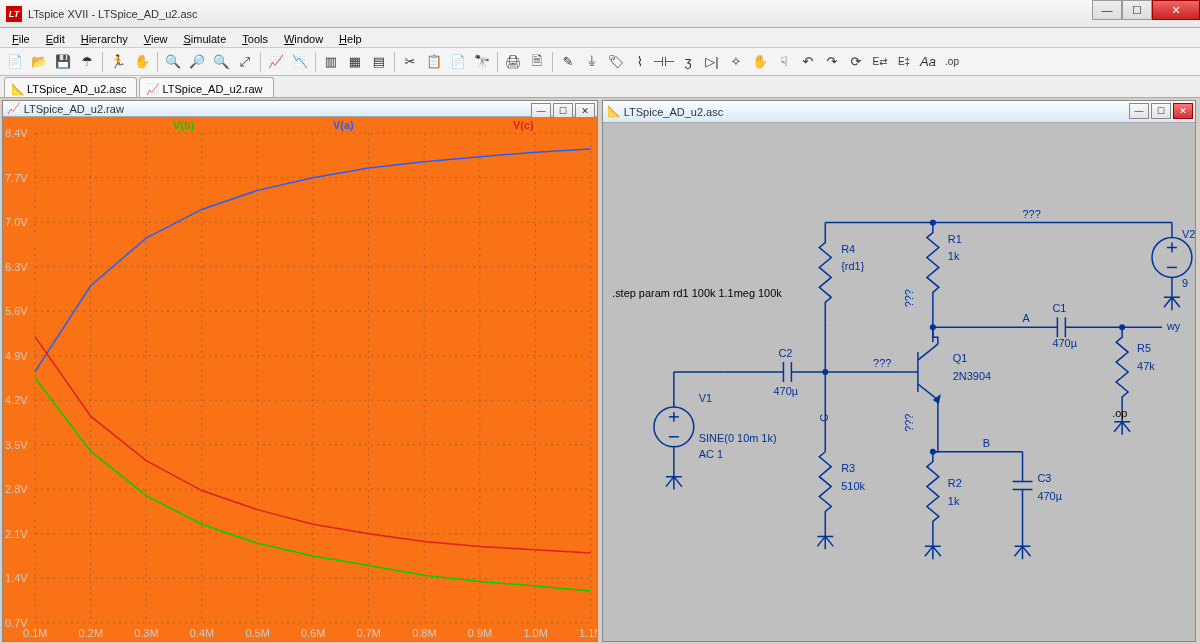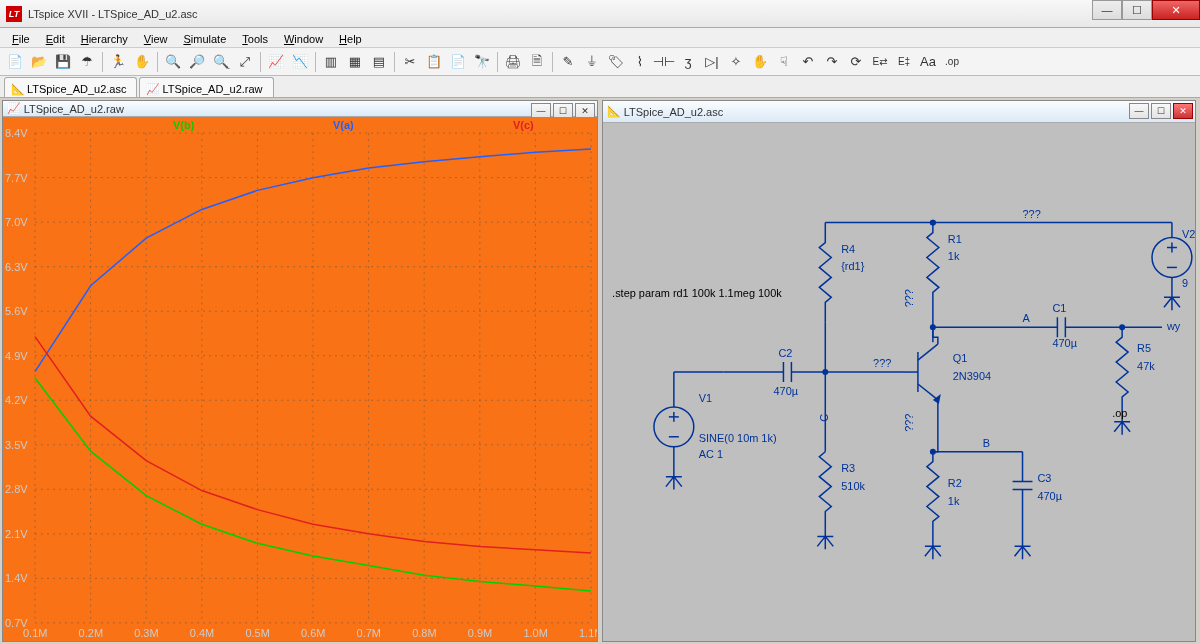--- a/index.html
+++ b/index.html
@@ -103,21 +103,21 @@
   <div class="tbtn">ʒ</div>
   <div class="tbtn">▷|</div>
   <div class="tbtn">✧</div>
   <div class="tbtn">✋</div>
   <div class="tbtn">☟</div>
   <div class="tbtn">↶</div>
   <div class="tbtn">↷</div>
   <div class="tbtn">⟳</div>
   <div class="tbtn" style="font-size:10px">E⇄</div>
   <div class="tbtn" style="font-size:10px">E‡</div>
-  <div class="tbtn" style="">Aa</div>
+  <div class="tbtn" style="font-style:italic">Aa</div>
   <div class="tbtn" style="font-size:10px">.op</div>
 </div>
 
 <div class="tabbar">
   <div class="tab">
     <span class="ticon">📐</span>
     <span>LTSpice_AD_u2.asc</span>
   </div>
   <div class="tab">
     <span class="ticon">📈</span>

